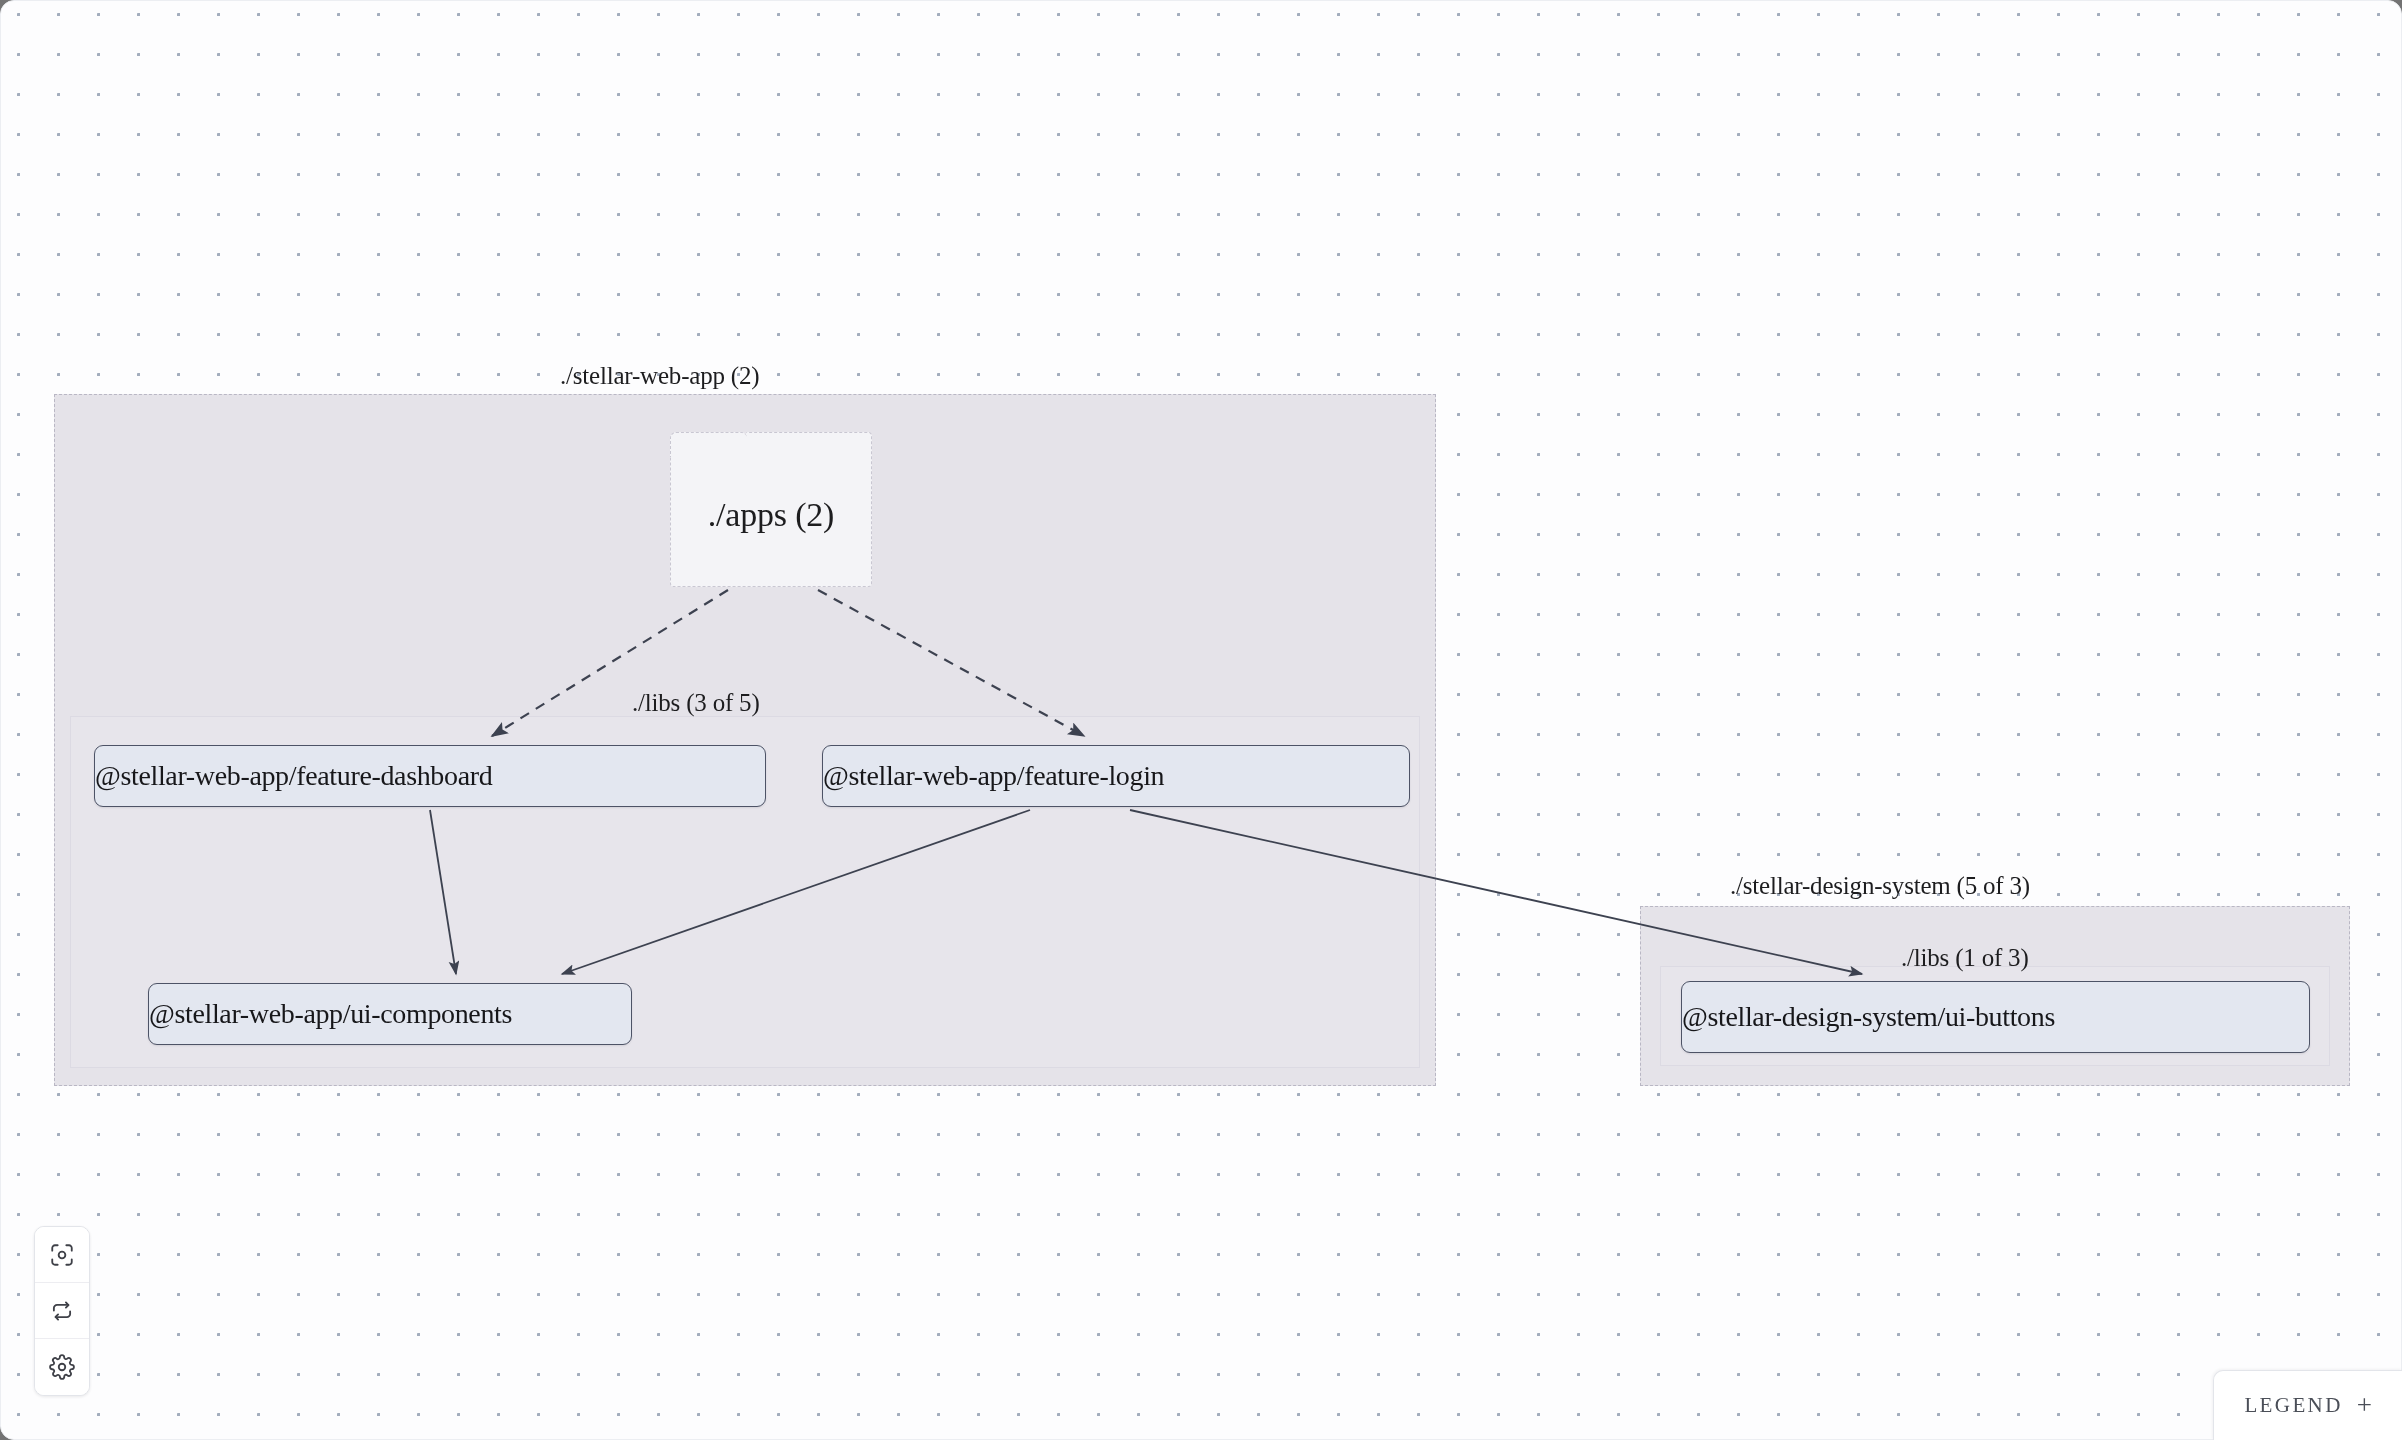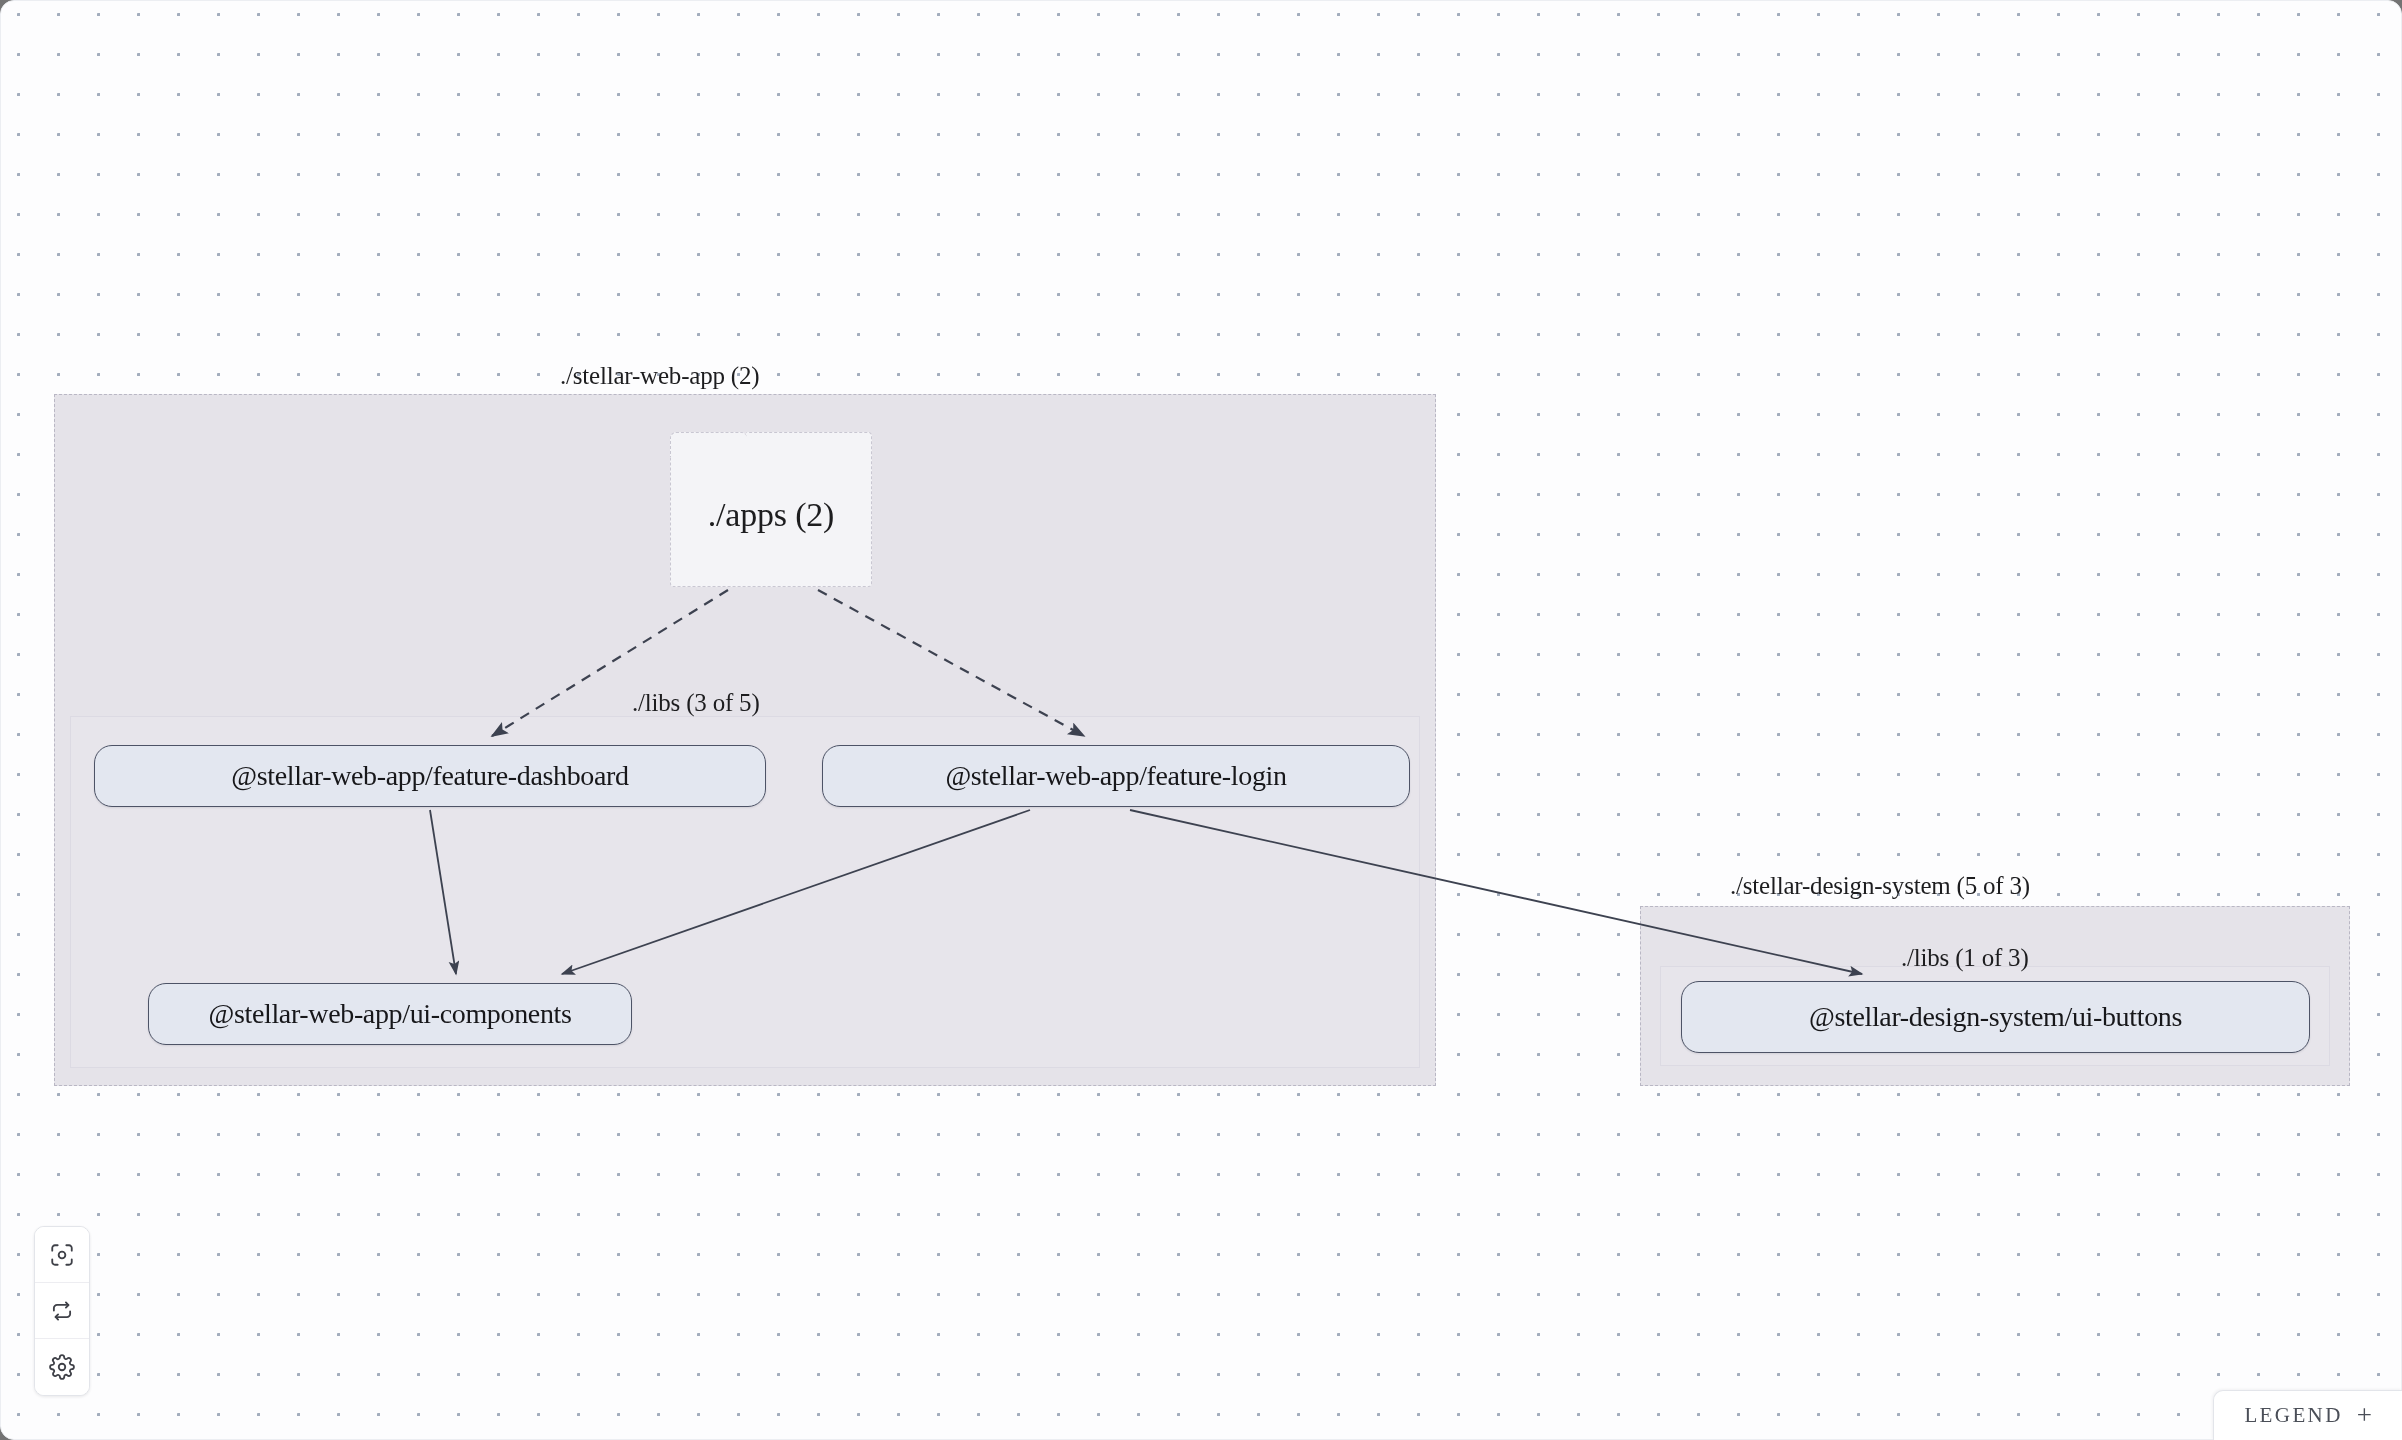--- a/index.html
+++ b/index.html
@@ -106,24 +106,23 @@
     letter-spacing: -0.2px;
     padding-top: 10px;
   }
 
   
   .node {
     position: absolute;
     z-index: 8;
     display: flex;
     align-items: center;
-    justify-content: center;
     background: #e3e7f0;
     border: 1.4px solid #4d5366;
-    border-radius: 18px;
+    border-radius: 9px;
     box-shadow: 0 1px 2px rgba(30,32,48,0.10);
     cursor: pointer;
   }
   .node-label {
     font-size: 28px;
     line-height: 1;
     color: #17171a;
     letter-spacing: -0.35px;
     white-space: nowrap;
   }
@@ -154,21 +153,21 @@
     padding: 0;
   }
   .ctrl-btn:last-child { border-bottom: none; }
   .ctrl-btn svg { display: block; }
 
   
   #legend {
     position: absolute;
     right: 0px;
     bottom: 0px;
-    height: 50px;
+    height: 70px;
     min-width: 160px;
     padding: 0 30px;
     display: flex;
     align-items: center;
     justify-content: center;
     gap: 14px;
     background: #ffffff;
     border: 1px solid #e3e5ea;
     border-right: none;
     border-bottom: none;

